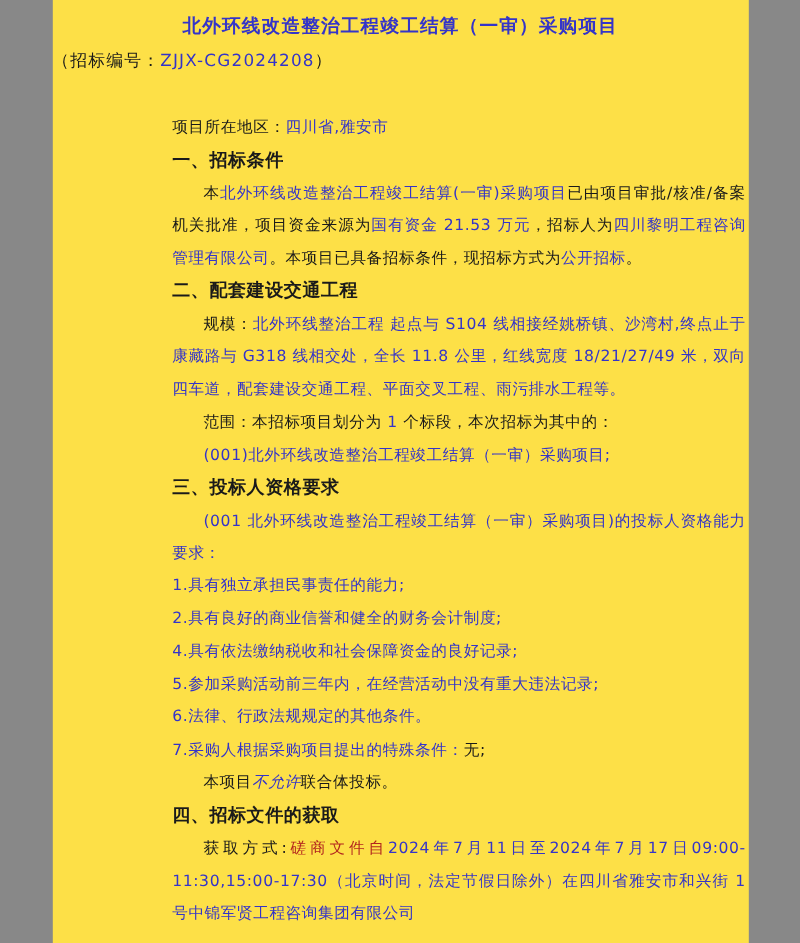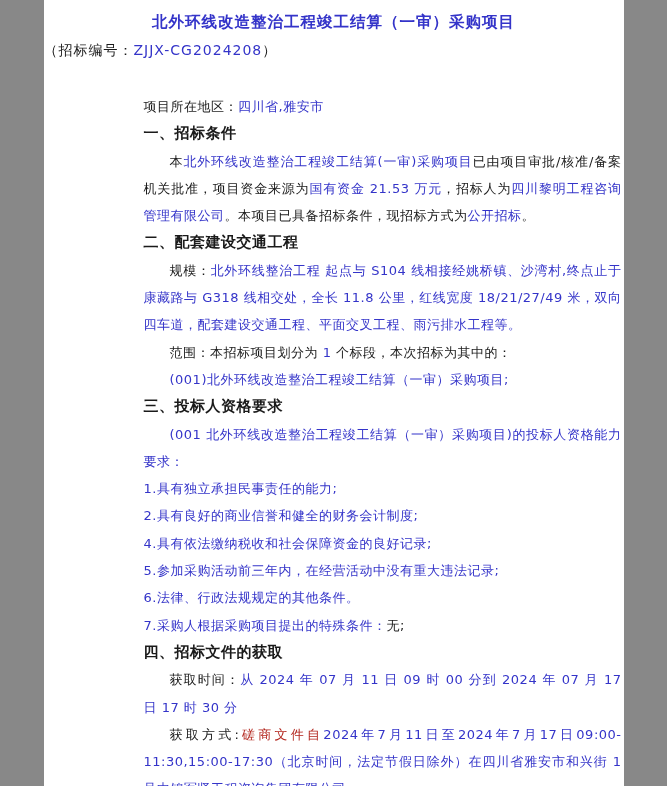--- a/index.html
+++ b/index.html
@@ -1,20 +1,20 @@
 <!DOCTYPE html>
 <html><head>
 <meta charset="utf-8">
 <style>
   html,body{margin:0;padding:0;background:#888;}
   .page{
     position:relative;
     width:580px;height:786px;
     margin:0 auto;
-    background:#ffffff;
+    background:#fde047;
     overflow:hidden;
     font-family:"DejaVu Sans","Liberation Sans",sans-serif;
     color:var(--ink,#1a1a1a);
   }
   .title{
     text-align:center;
     padding-top:12px;
     font-size:15.5px;
     font-weight:bold;
     color:var(--blue,#3434c9);
@@ -87,22 +87,22 @@
       <div class="para indent"><span class="c-black">范围：本招标项目划分为 </span><span class="c-blue">1</span><span class="c-black"> 个标段，本次招标为其中的：</span></div>
       <div class="para indent"><span class="c-blue">(001)北外环线改造整治工程竣工结算（一审）采购项目;</span></div>
       <div class="heading"><span class="c-black">三、投标人资格要求</span></div>
       <div class="para indent"><span class="c-blue">(001 北外环线改造整治工程竣工结算（一审）采购项目)的投标人资格能力要求：</span></div>
       <div class="para"><span class="c-blue">1.具有独立承担民事责任的能力;</span></div>
       <div class="para"><span class="c-blue">2.具有良好的商业信誉和健全的财务会计制度;</span></div>
       <div class="para"><span class="c-blue">4.具有依法缴纳税收和社会保障资金的良好记录;</span></div>
       <div class="para"><span class="c-blue">5.参加采购活动前三年内，在经营活动中没有重大违法记录;</span></div>
       <div class="para"><span class="c-blue">6.法律、行政法规规定的其他条件。</span></div>
       <div class="para"><span class="c-blue">7.采购人根据采购项目提出的特殊条件：</span><span class="c-black">无;</span></div>
+      <div class="para indent"><span class="c-black">本项目</span><span class="c-blue ital">不允许</span><span class="c-black">联合体投标。</span></div>
       <div class="heading"><span class="c-black">四、招标文件的获取</span></div>
-      <div class="para indent"><span class="c-black">获取时间：</span><span class="c-blue">从 2024 年 07 月 11 日 09 时 00 分到 2024 年 07 月 17 日 17 时 30 分</span></div>
       <div class="para indent"><span class="c-black">获取方式:</span><span class="c-red">磋商文件自</span><span class="c-blue">2024年7月11日至2024年7月17日09:00-11:30,15:00-17:30（北京时间，法定节假日除外）在四川省雅安市和兴街 1 号中锦军贤工程咨询集团有限公司</span></div>
     </div>
 
   <div class="seal" id="seal">
       <span class="g" style="left: 14px; top: 28px; transform: rotate(-58deg);">中</span>
       <span class="g" style="left: 6px; top: 50px; transform: rotate(-78deg);">锦</span>
       <span class="g" style="left: 3px; top: 72px; transform: rotate(-92deg);">军</span>
       <span class="g" style="left: 7px; top: 94px; transform: rotate(-110deg);">贤</span>
       <span class="g" style="left: 16px; top: 112px; transform: rotate(-126deg);">工</span>
     </div>

